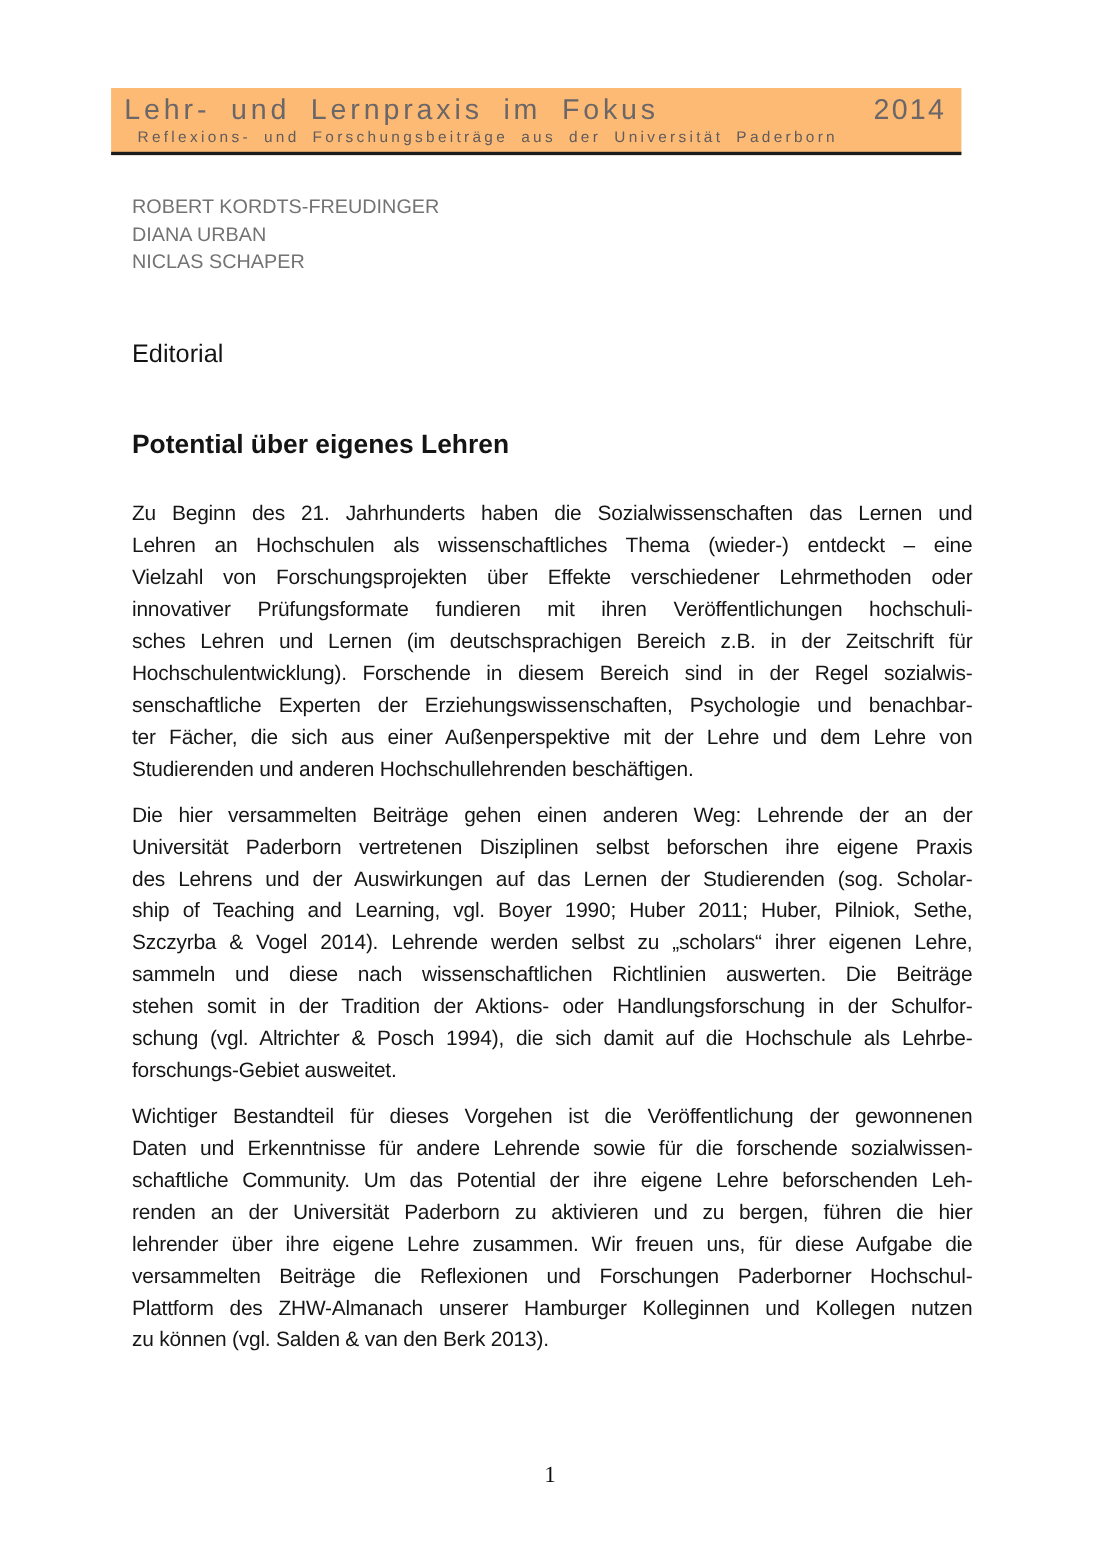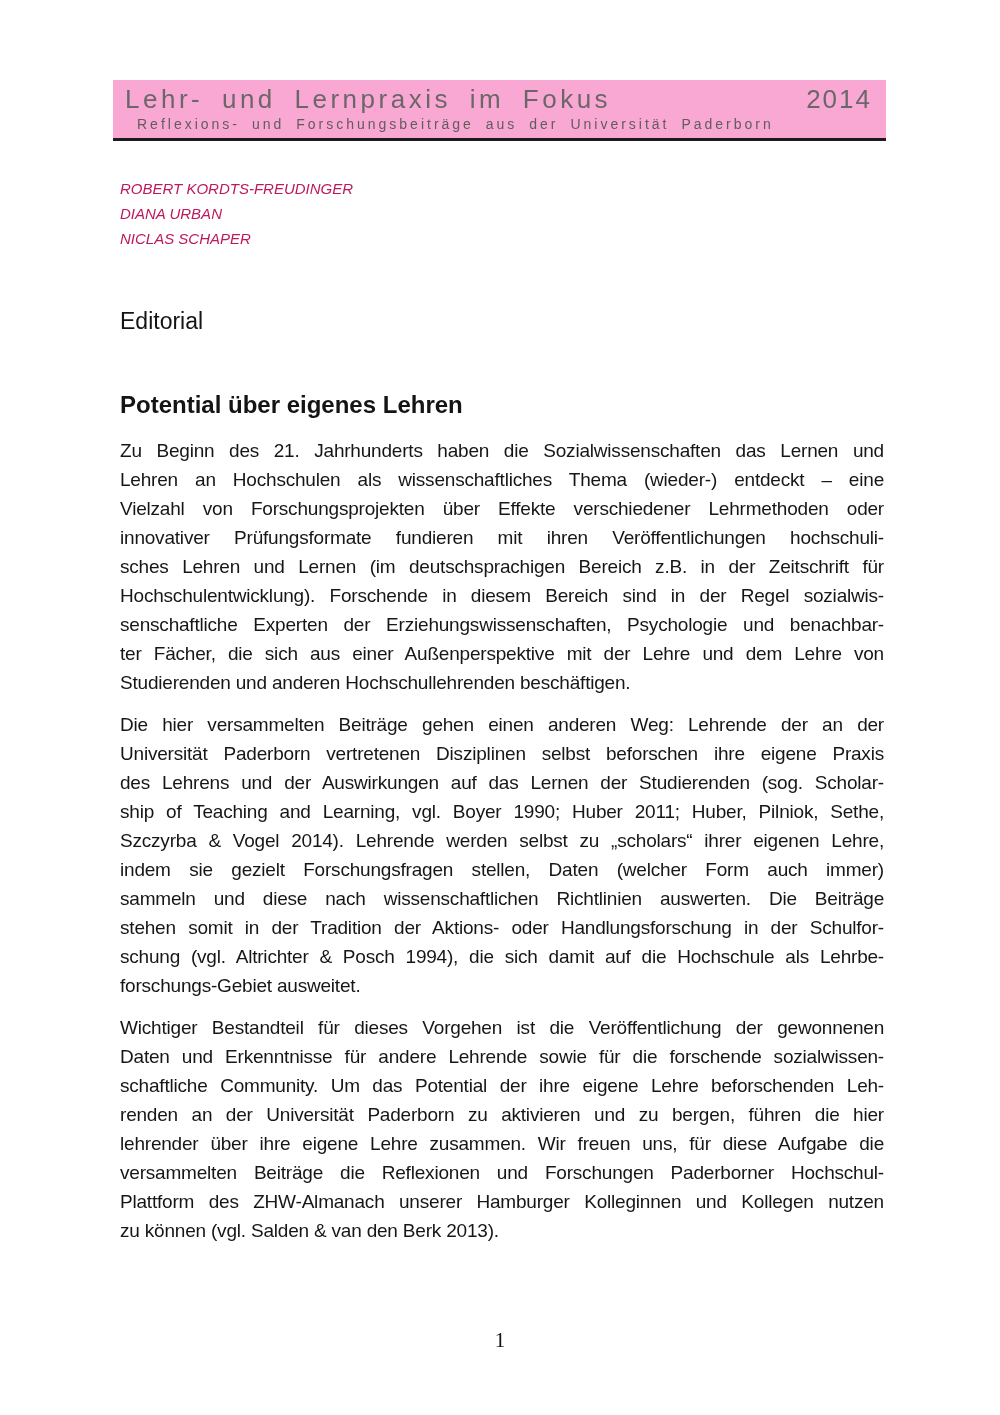--- a/index.html
+++ b/index.html
@@ -9,25 +9,25 @@
     background: #ffffff;
     font-family: "Liberation Sans", sans-serif;
     color: #161616;
     position: relative;
     overflow: hidden;
   }
 
   
   .banner {
     position: absolute;
-    left: 113px;
+    left: 101px;
     top: 80px;
     width: 773px;
     box-sizing: border-box;
-    background: #f9a8d4;
+    background: #fdba74;
     border-bottom: 3px solid #1c1c1c;
     padding: 4px 14px 6px 12px;
   }
   .banner-row {
     display: flex;
     justify-content: space-between;
     align-items: baseline;
   }
   .banner-title, .banner-year {
     font-size: 26px;
@@ -49,40 +49,39 @@
 
   
   .content {
     position: absolute;
     left: 120px;
     top: 176px;
     width: 764px;
   }
   .authors { margin: 0; }
   .author {
-    font-style: italic;
-    font-size: 15px;
+    font-size: 18px;
     line-height: 25px;
-    color: #be185d;
+    color: #737373;
   }
   .editorial {
     margin: 55px 0 0 0;
     font-size: 23px;
     font-weight: normal;
     line-height: 30px;
     color: #141414;
   }
   .section {
     margin: 53px 0 0 0;
     font-size: 24px;
     font-weight: bold;
     line-height: 32px;
     color: #141414;
   }
-  .para { margin-top: 15px; }
+  .para { margin-top: 32px; }
   .para + .para { margin-top: 13px; }
   .para .jline {
     font-size: 19px;
     line-height: 29px;
     letter-spacing: -0.2px;
     text-align: justify;
     text-align-last: justify;
     white-space: normal;
     color: #161616;
   }
@@ -138,21 +137,20 @@
         <div class="jline">ter Fächer, die sich aus einer Außenperspektive mit der Lehre und dem Lehre von</div>
         <div class="jline last">Studierenden und anderen Hochschullehrenden beschäftigen.</div>
       </div>
 
     <div class="para">
         <div class="jline">Die hier versammelten Beiträge gehen einen anderen Weg: Lehrende der an der</div>
         <div class="jline">Universität Paderborn vertretenen Disziplinen selbst beforschen ihre eigene Praxis</div>
         <div class="jline">des Lehrens und der Auswirkungen auf das Lernen der Studierenden (sog. Scholar-</div>
         <div class="jline">ship of Teaching and Learning, vgl. Boyer 1990; Huber 2011; Huber, Pilniok, Sethe,</div>
         <div class="jline">Szczyrba &amp; Vogel 2014). Lehrende werden selbst zu „scholars“ ihrer eigenen Lehre,</div>
-        <div class="jline">indem sie gezielt Forschungsfragen stellen, Daten (welcher Form auch immer)</div>
         <div class="jline">sammeln und diese nach wissenschaftlichen Richtlinien auswerten. Die Beiträge</div>
         <div class="jline">stehen somit in der Tradition der Aktions- oder Handlungsforschung in der Schulfor-</div>
         <div class="jline">schung (vgl. Altrichter &amp; Posch 1994), die sich damit auf die Hochschule als Lehrbe-</div>
         <div class="jline last">forschungs-Gebiet ausweitet.</div>
       </div>
 
     <div class="para">
         <div class="jline">Wichtiger Bestandteil für dieses Vorgehen ist die Veröffentlichung der gewonnenen</div>
         <div class="jline">Daten und Erkenntnisse für andere Lehrende sowie für die forschende sozialwissen-</div>
         <div class="jline">schaftliche Community. Um das Potential der ihre eigene Lehre beforschenden Leh-</div>

